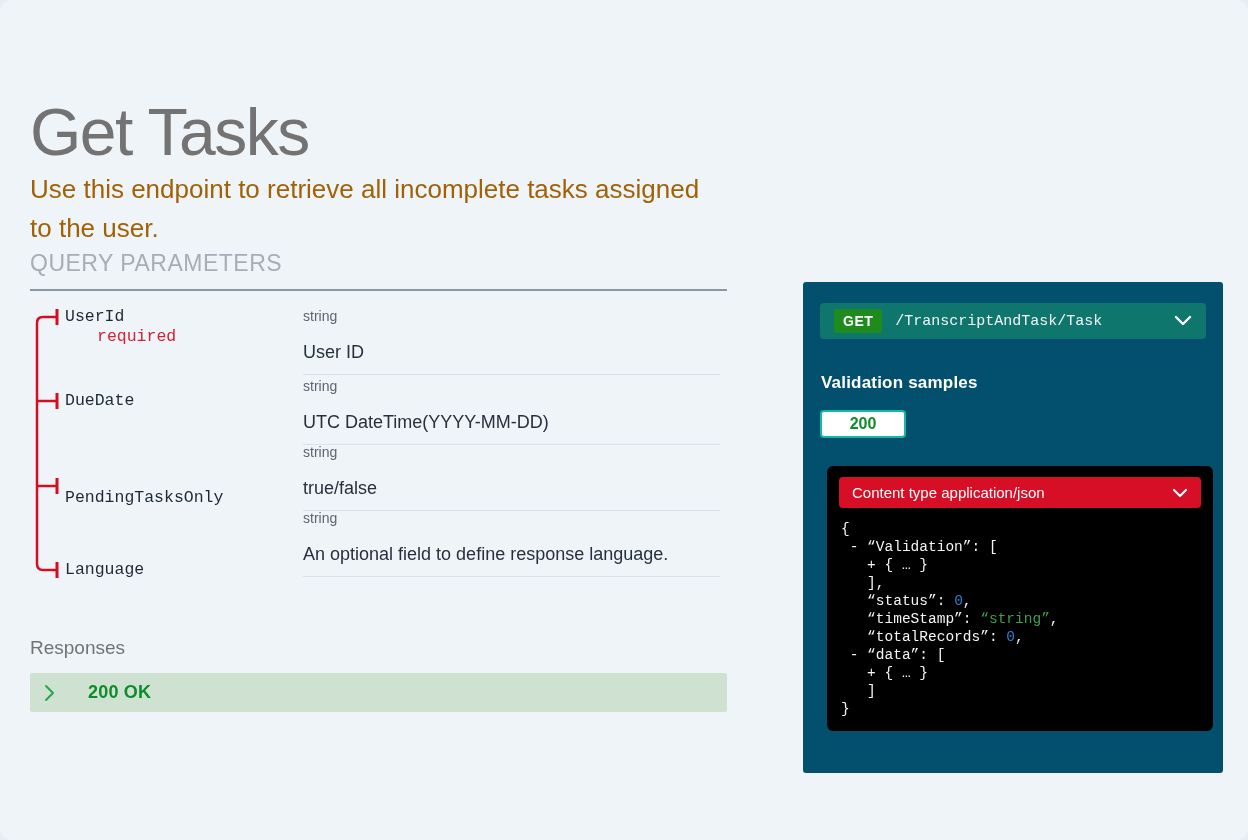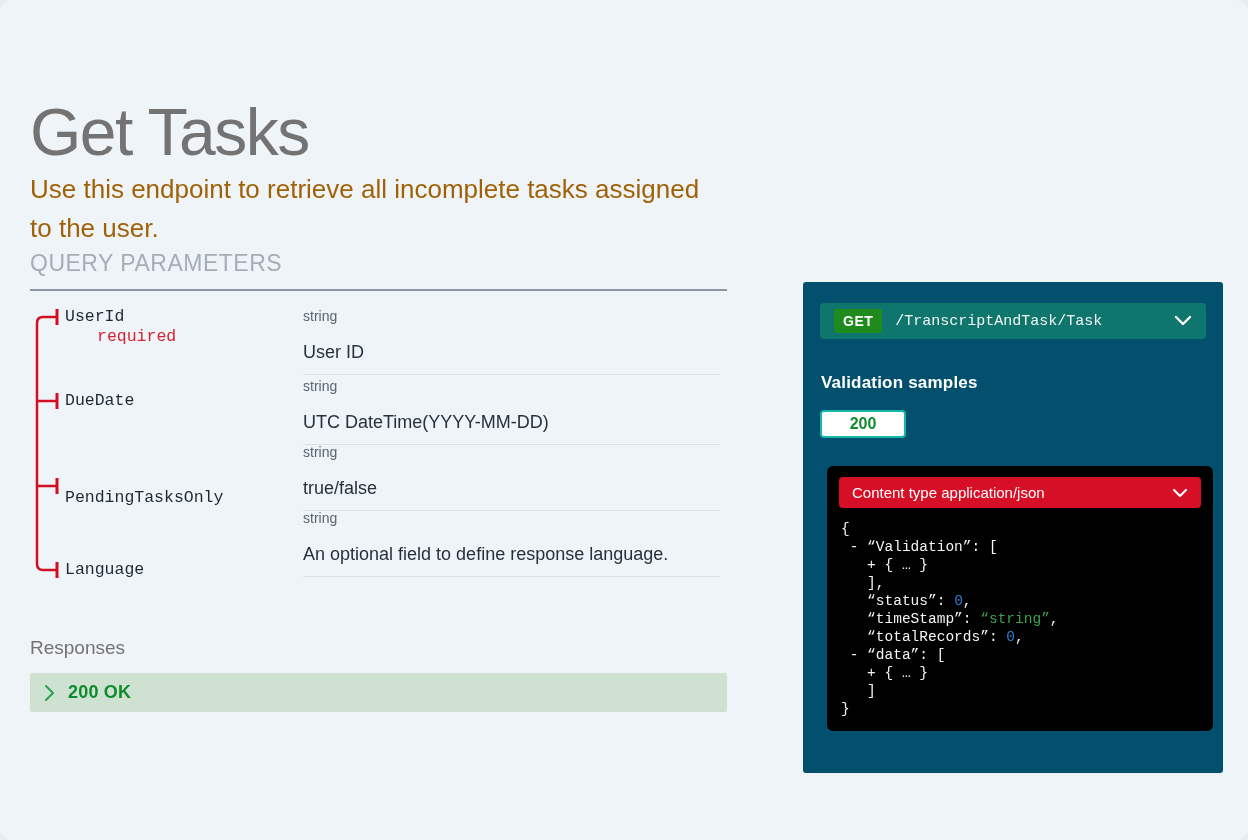--- a/index.html
+++ b/index.html
@@ -37,21 +37,21 @@
   }
   .pd-0{top:8px}.pd-1{top:78px}.pd-2{top:144px}.pd-3{top:210px}
   .ptype{font-size:14px;color:#5b6570;line-height:16px;}
   .pvalue{font-size:18px;color:#27313d;line-height:24px;margin-top:16px;white-space:nowrap;}
   .responses-heading{
     position:absolute;left:30px;top:637px;font-size:19px;color:#737373;
   }
   .response-row{
     position:absolute;left:30px;top:673px;width:697px;height:39px;
     background:#cfe2d1;border-radius:2px;display:flex;align-items:center;
-    cursor:pointer;box-sizing:border-box;padding-left:14px;
+    cursor:pointer;box-sizing:border-box;padding-left:14px;gap:20px;
   }
   .response-row .chev{display:flex;align-items:center;margin-right:13px;}
   .response-row .status{font-size:18px;font-weight:700;color:#0e8c2b;letter-spacing:.2px;}
   
   .panel{
     position:absolute;left:803px;top:282px;width:420px;height:491px;
     background:#03506e;border-radius:3px;
   }
   .endpoint-bar{
     position:absolute;left:17px;top:21px;width:386px;height:36px;

